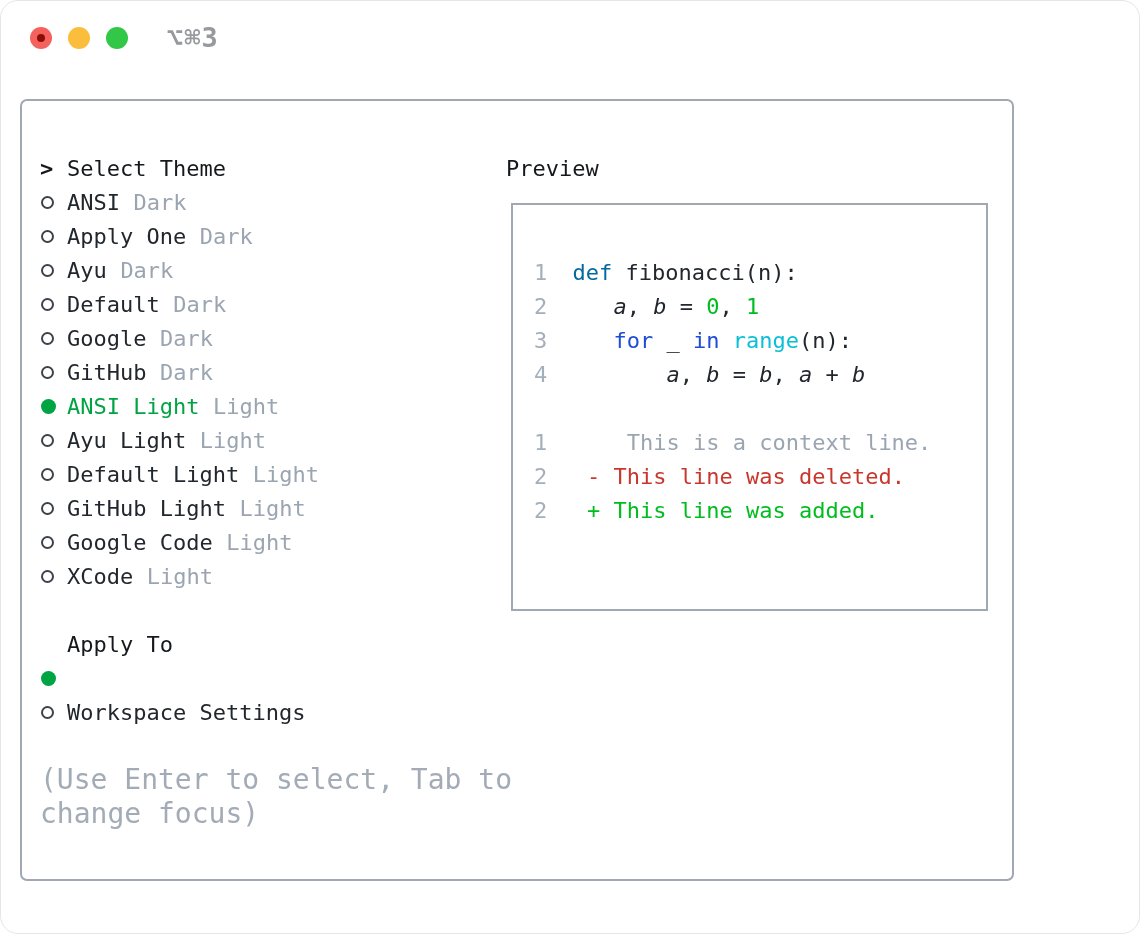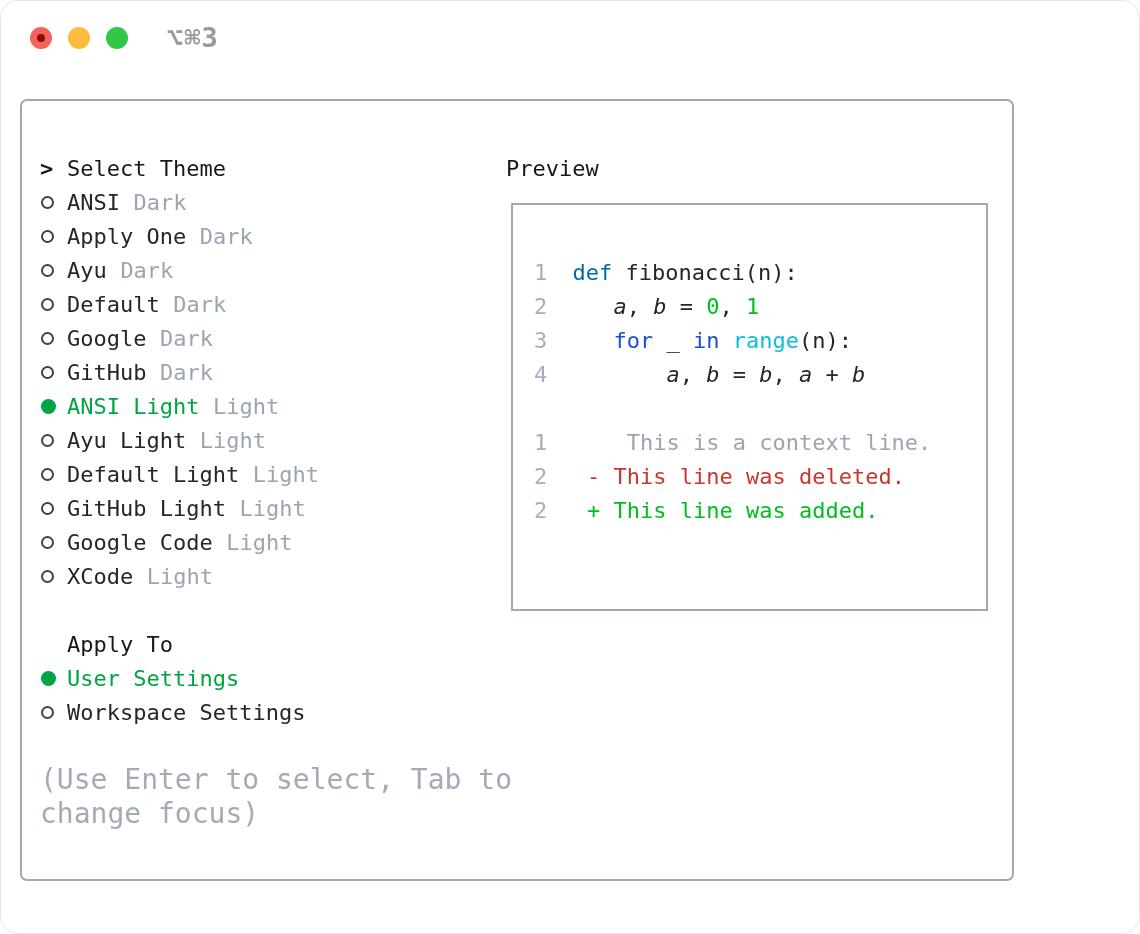--- a/index.html
+++ b/index.html
@@ -75,21 +75,21 @@
         <div class="row"><span class="marker"><span class="radio"></span></span><span class="t-name">Google Code</span><span class="t-tag">Light</span></div>
         <div class="row"><span class="marker"><span class="radio"></span></span><span class="t-name">XCode</span><span class="t-tag">Light</span></div>
       </div>
 
     <div class="apply-block">
       <div class="row">
         <span class="marker"></span>
         <span style="color:var(--heading);">Apply To</span>
       </div>
 
-    <div class="row sel"><span class="marker"><span class="radio on"></span></span><span class="t-name">User Settings</span></div>
+    <div class="row sel"><span class="marker"><span class="radio on"></span></span></div>
         <div class="row"><span class="marker"><span class="radio"></span></span><span class="t-name">Workspace Settings</span></div>
       </div>
 
     <div class="hint">
       <div>(Use Enter to select, Tab to</div>
       <div>change focus)</div>
     </div>
 
     <div class="preview-title row">
       <span class="hdr">Preview</span>

